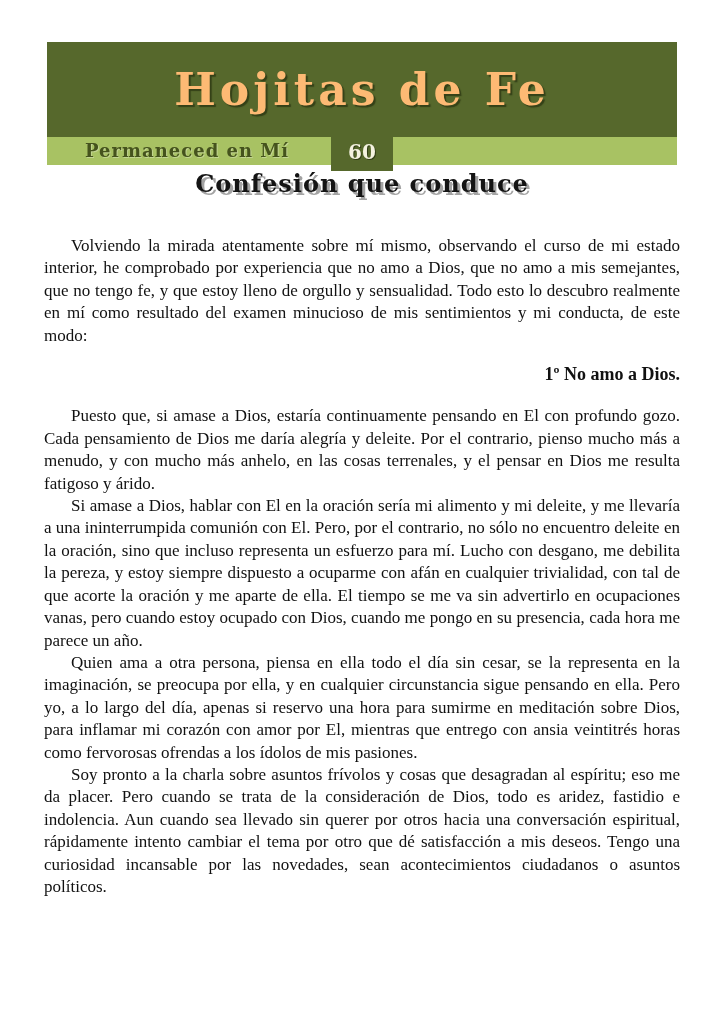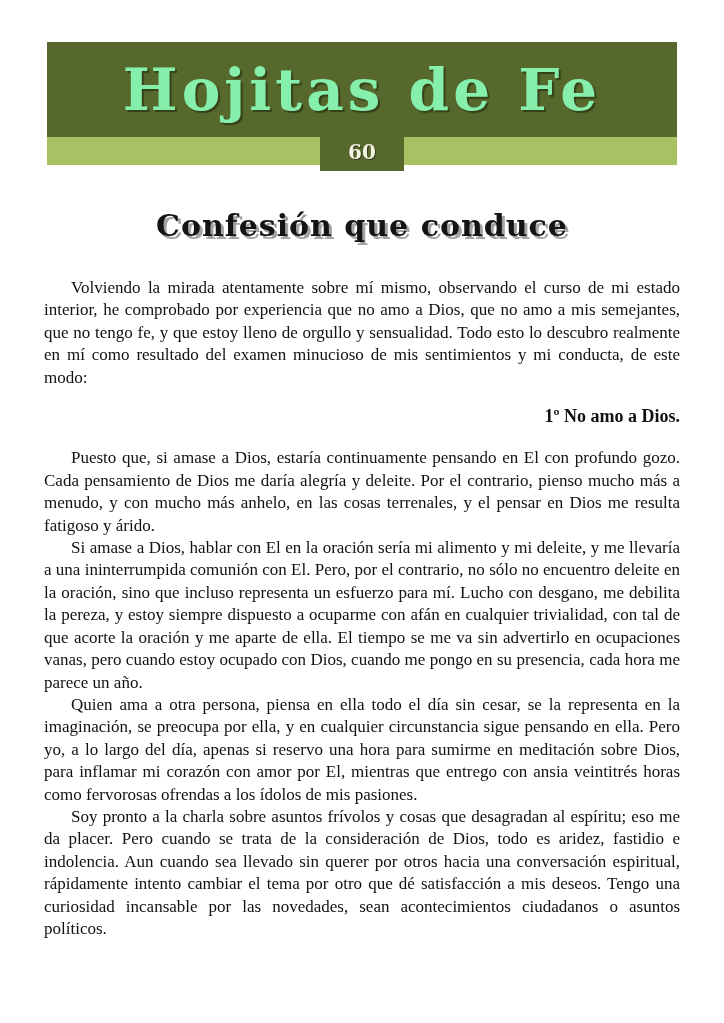--- a/index.html
+++ b/index.html
@@ -21,23 +21,23 @@
   .masthead-top {
     height: 95px;
     background: #56682c;
     display: flex;
     align-items: center;
     justify-content: center;
   }
   .masthead-title {
     font-family: "DejaVu Serif", serif;
     font-weight: bold;
-    font-size: 58px;
+    font-size: 44px;
     line-height: 1;
-    color: #86efac;
+    color: #fdba74;
     letter-spacing: 4px;
     text-shadow: 2px 2px 1px rgba(25, 33, 8, 0.55);
     white-space: nowrap;
   }
   .masthead-bar {
     position: relative;
     height: 28px;
     background: #a8c263;
   }
   .bar-label {
@@ -53,39 +53,38 @@
     text-shadow: 1px 1px 0 rgba(255,255,255,0.30);
     white-space: nowrap;
   }
   .bar-label.left  { left: 38px; }
   .bar-label.right { right: 52px; }
   .issue-badge {
     position: absolute;
     left: 50%;
     transform: translateX(-50%);
     top: 0;
-    width: 84px;
+    width: 62px;
     height: 34px;
     background: #56682c;
     text-align: center;
     line-height: 31px;
     font-family: "DejaVu Serif", serif;
     font-weight: bold;
     font-size: 20px;
     color: #f4f2e0;
     text-shadow: 1px 1px 0 rgba(25,33,8,0.6);
   }
 
   
   .article-title {
-    margin-top: 42px;
     text-align: center;
     font-family: "DejaVu Serif", serif;
     font-weight: bold;
-    font-size: 30px;
+    font-size: 24px;
     line-height: 38px;
     color: #141414;
     letter-spacing: 1px;
     text-shadow: 3px 3px 0 #a3a3a3;
   }
 
   
   .article-body {
     margin: 32px 44px 16px 44px;
     font-size: 17px;
@@ -106,20 +105,21 @@
   }
 </style>
 </head>
 <body>
 
 <header class="masthead">
   <div class="masthead-top">
     <div class="masthead-title">Hojitas de Fe</div>
   </div>
   <div class="masthead-bar">
+    <span class="bar-label left">Permaneced en Mí</span>
     <span class="issue-badge">60</span>
   </div>
 </header>
 
 <h1 class="article-title">
   <span>Confesión que conduce</span><br>
 </h1>
 
 <main class="article-body">
   <p>Volviendo la mirada atentamente sobre mí mismo, observando el curso de mi estado interior, he comprobado por experiencia que no amo a Dios, que no amo a mis semejantes, que no tengo fe, y que estoy lleno de orgullo y sensualidad. Todo esto lo descubro realmente en mí como resultado del examen minucioso de mis sentimientos y mi conducta, de este modo:</p>

